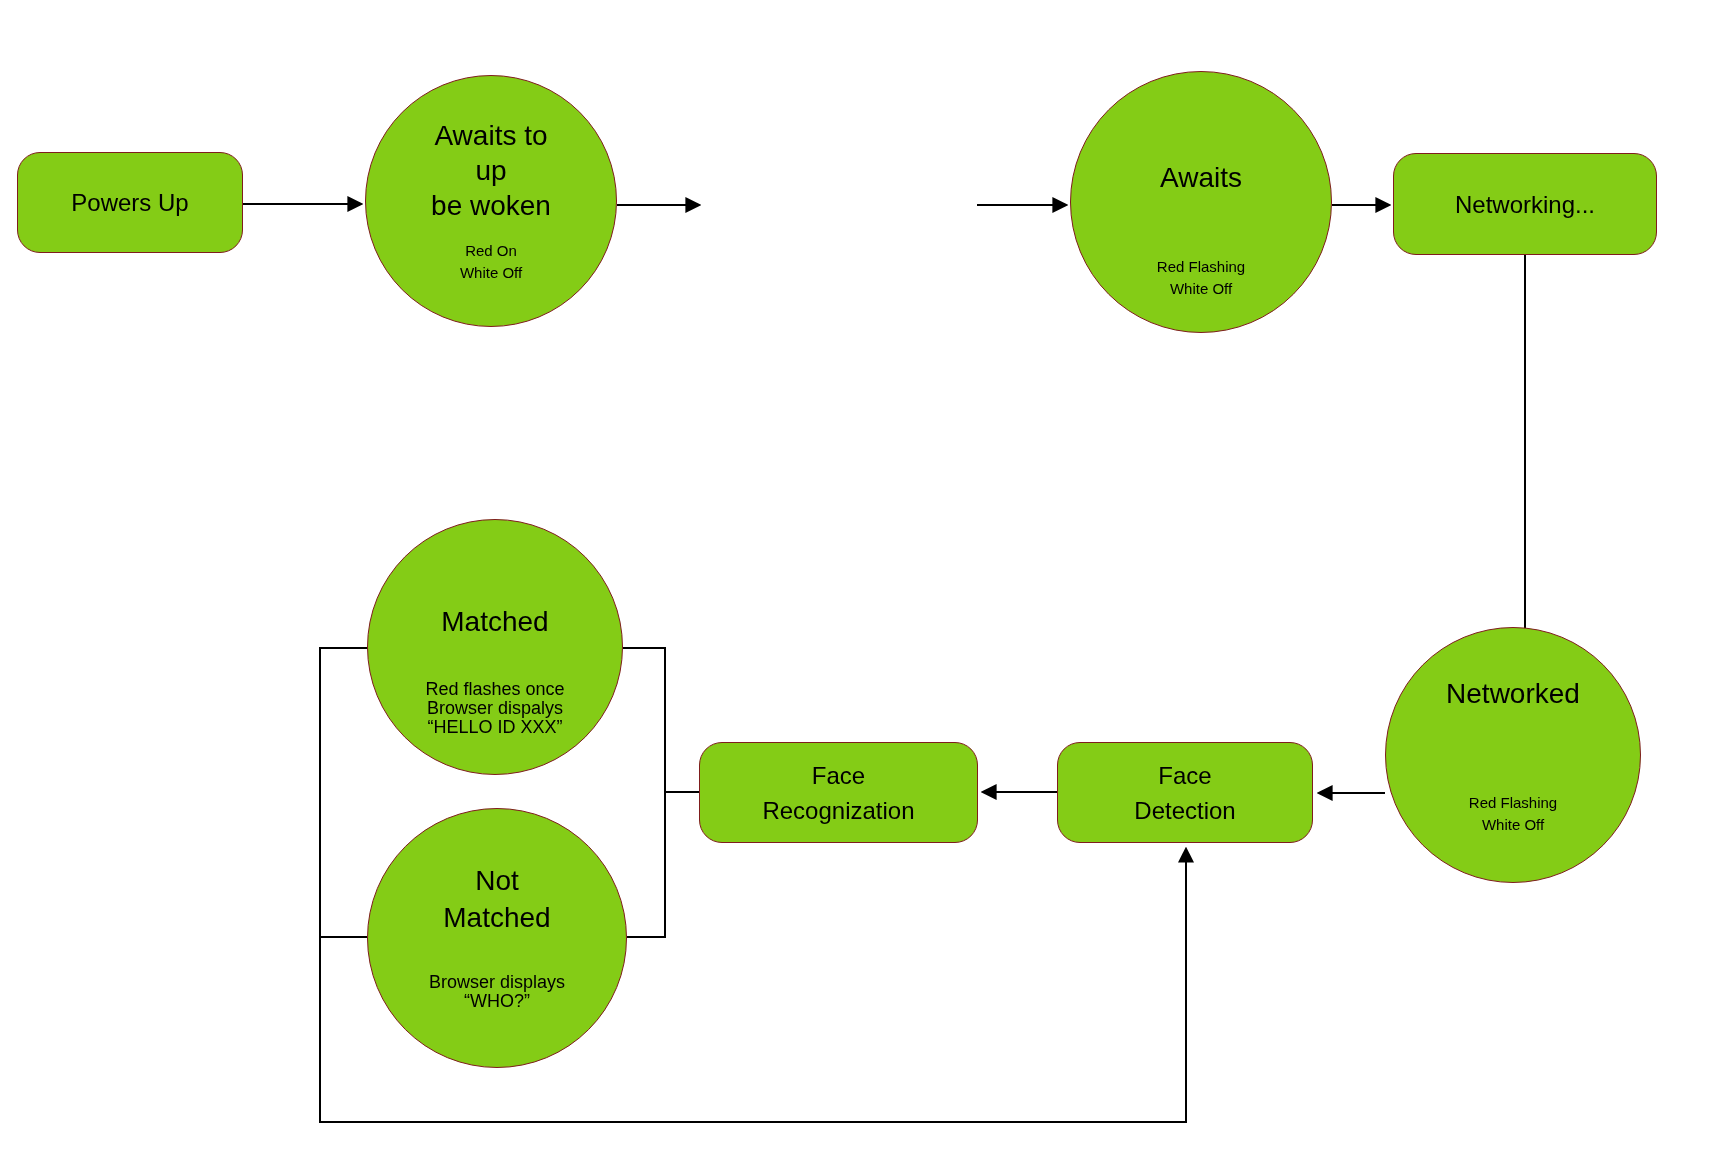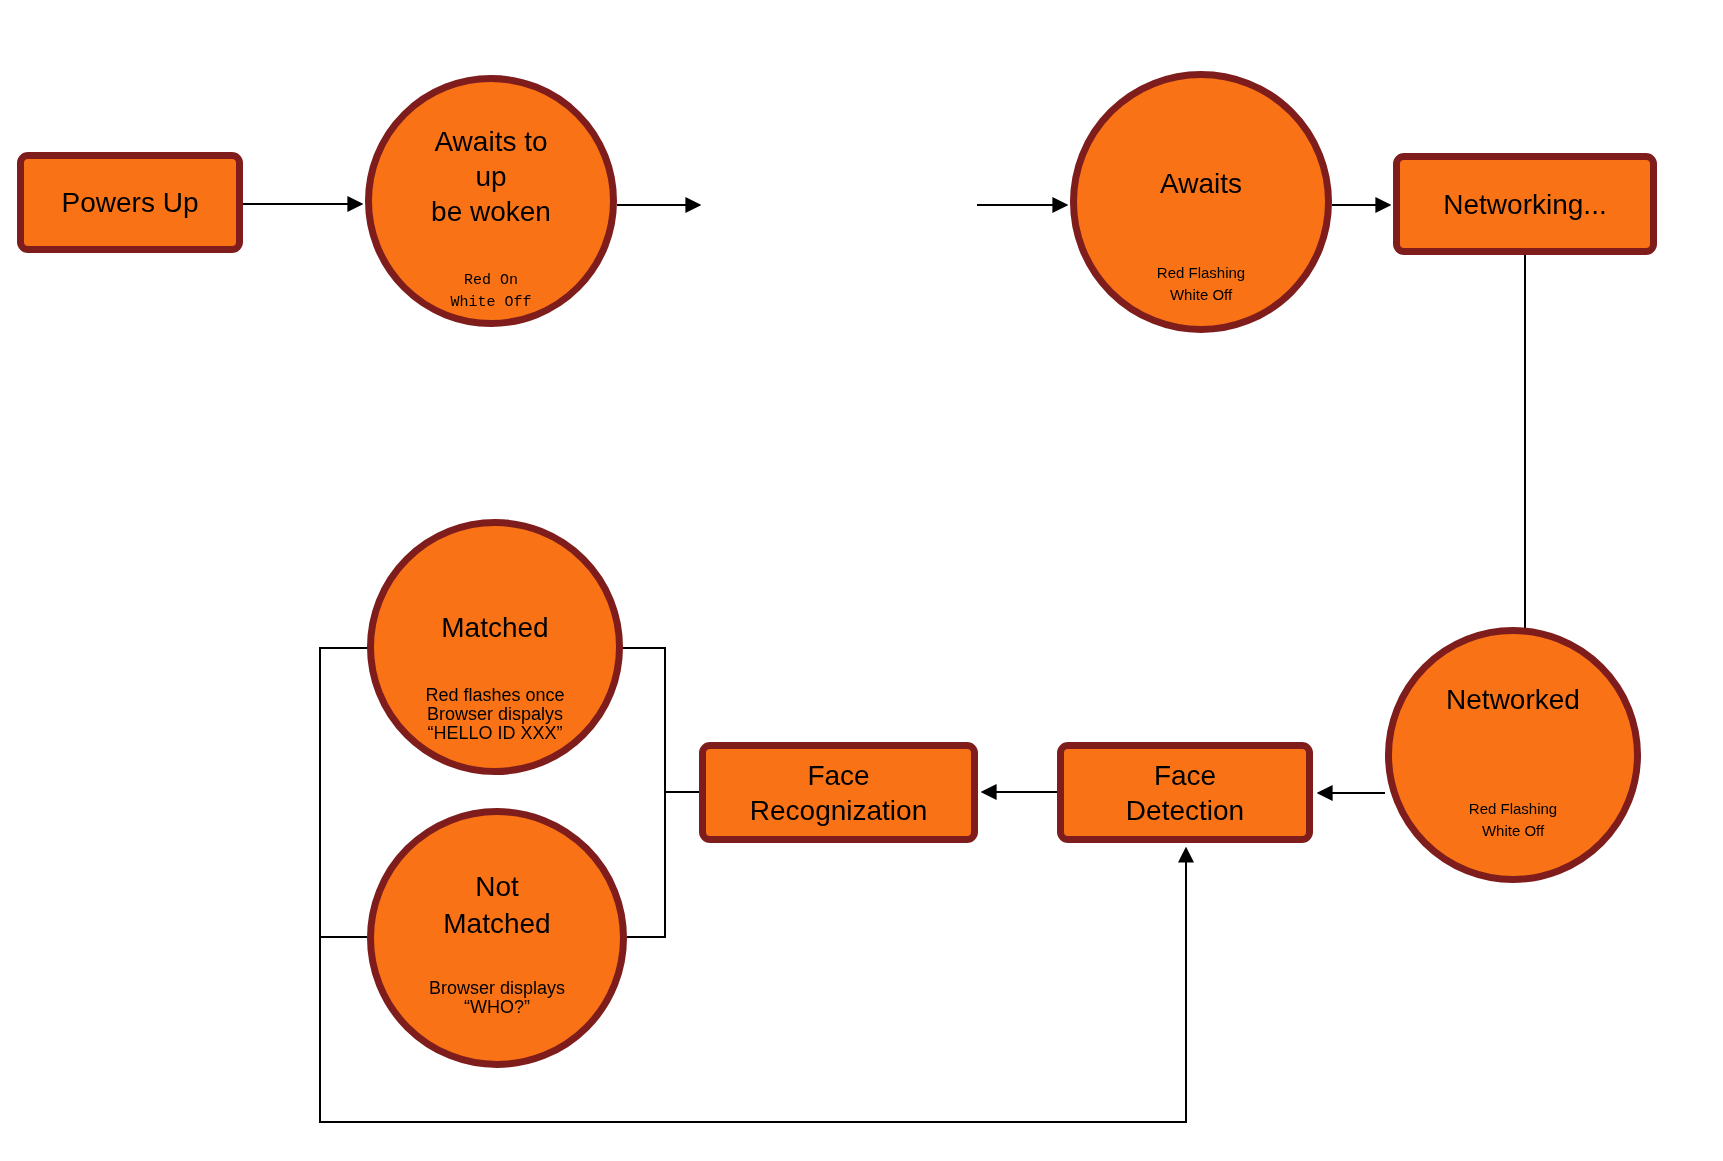--- a/index.html
+++ b/index.html
@@ -1,22 +1,22 @@
 <!DOCTYPE html>
 <html><head>
 <meta charset="utf-8">
 <style>
   html,body{margin:0;padding:0;background:#ffffff;}
   body{font-family:"Liberation Sans",sans-serif;color:#000;}
   .canvas{position:relative;width:1723px;height:1161px;background:#fff;overflow:hidden;}
   .edges{position:absolute;left:0;top:0;width:1723px;height:1161px;}
   .edges path{stroke:#000;stroke-width:2;fill:none;}
-  .node{position:absolute;box-sizing:border-box;background:#f97316;border:7px solid #7f1d1d;}
-  .rect{border-radius:11px;display:flex;flex-direction:column;align-items:center;justify-content:center;
-        font-size:28px;line-height:35px;text-align:center;}
+  .node{position:absolute;box-sizing:border-box;background:#84cc16;border:1px solid #7f1d1d;}
+  .rect{border-radius:23px;display:flex;flex-direction:column;align-items:center;justify-content:center;
+        font-size:24px;line-height:35px;text-align:center;}
   .circle{border-radius:50%;}
   .circle .main{position:absolute;left:0;right:0;text-align:center;font-size:28px;line-height:35px;}
   .circle .sub{position:absolute;left:0;right:0;text-align:center;font-size:15px;line-height:22px;}
   .circle .sub.small{font-size:18px;line-height:19px;}
 </style>
 </head>
 <body>
 
 <div class="canvas">
 
@@ -42,21 +42,21 @@
   <div class="node rect" style="left:17px;top:152px;width:226px;height:101px;">
     <div>Powers Up</div>
   </div>
 
   <div class="node circle" style="left:365px;top:75px;width:252px;height:252px;">
     <div class="main" style="top:42px;">
       <div>Awaits to</div>
       <div>up</div>
       <div>be woken</div>
     </div>
-    <div class="sub" style="top:188px;font-family:Liberation Mono, monospace;">
+    <div class="sub" style="top:164px;">
       <div>Red On</div>
       <div>White Off</div>
     </div>
   </div>
 
 
   <div class="node circle" style="left:1070px;top:71px;width:262px;height:262px;">
     <div class="main" style="top:88px;">
       <div>Awaits</div>
     </div>

